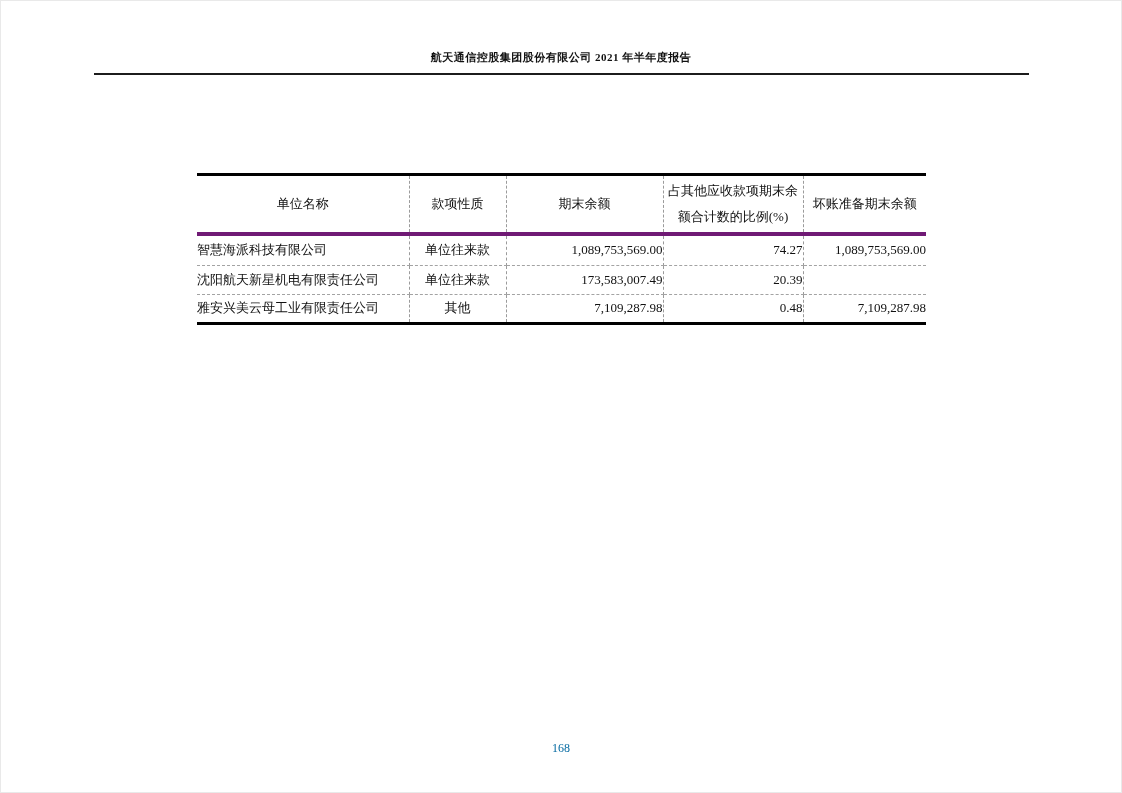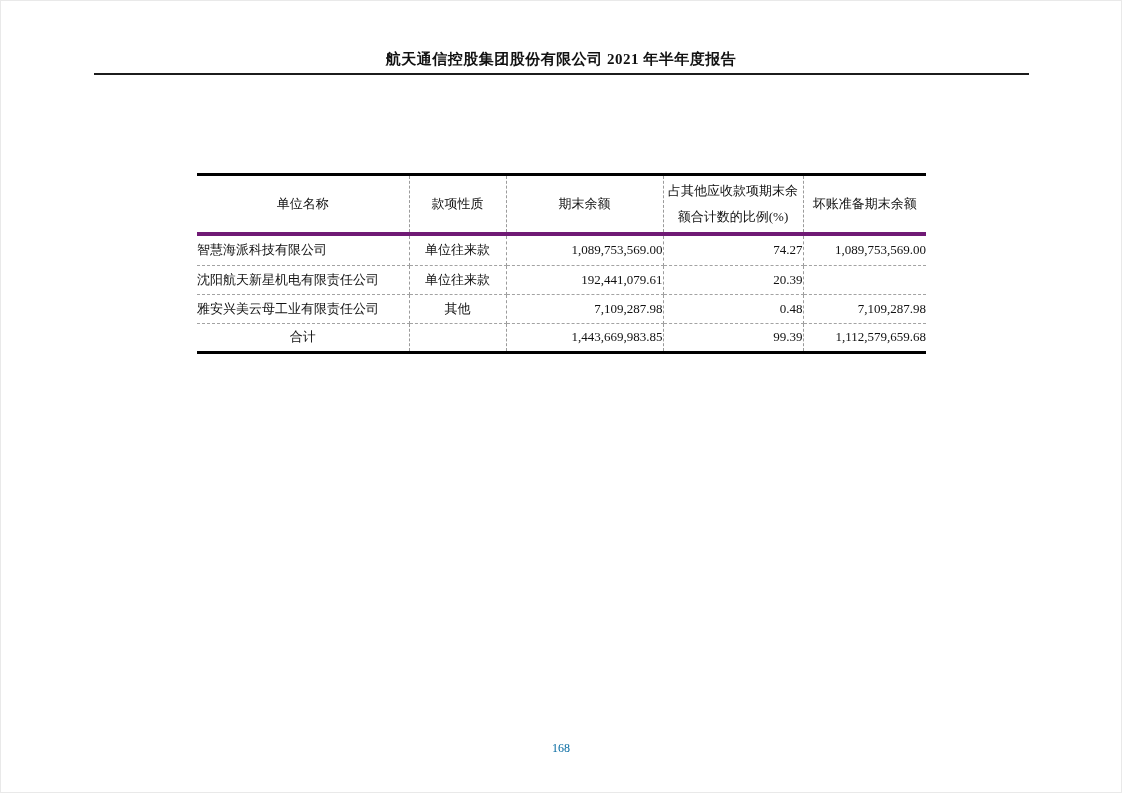--- a/index.html
+++ b/index.html
@@ -17,21 +17,21 @@
     font-family: "Liberation Serif", "DejaVu Serif", serif;
     color: #111111;
     overflow: hidden;
   }
   .header-title {
     position: absolute;
     top: 49px;
     left: 0;
     width: 100%;
     text-align: center;
-    font-size: 15px;
+    font-size: 11px;
     font-weight: bold;
     letter-spacing: 0.5px;
   }
   .header-rule {
     position: absolute;
     top: 72px;
     left: 93px;
     width: 935px;
     height: 2px;
     background: #1c1c1c;
@@ -143,36 +143,29 @@
       <tr class="row-h1">
         <td class="cell-name">智慧海派科技有限公司</td>
         <td class="cell-center">单位往来款</td>
         <td class="num">1,089,753,569.00</td>
         <td class="num-ratio">74.27</td>
         <td class="num">1,089,753,569.00</td>
       </tr>
       <tr class="row-h">
         <td class="cell-name">沈阳航天新星机电有限责任公司</td>
         <td class="cell-center">单位往来款</td>
-        <td class="num">192,441,079.61</td>
+        <td class="num">173,583,007.49</td>
         <td class="num-ratio">20.39</td>
         <td class="num"></td>
       </tr>
       <tr class="row-h">
         <td class="cell-name">雅安兴美云母工业有限责任公司</td>
         <td class="cell-center">其他</td>
         <td class="num">7,109,287.98</td>
         <td class="num-ratio">0.48</td>
         <td class="num">7,109,287.98</td>
       </tr>
-      <tr class="row-h">
-        <td class="cell-name total-name">合计</td>
-        <td class="cell-center"></td>
-        <td class="num">1,443,669,983.85</td>
-        <td class="num-ratio">99.39</td>
-        <td class="num">1,112,579,659.68</td>
-      </tr>
     </tbody>
   </table>
 
   <div class="page-number">168</div>
 
 </div>
 
 </body></html>

